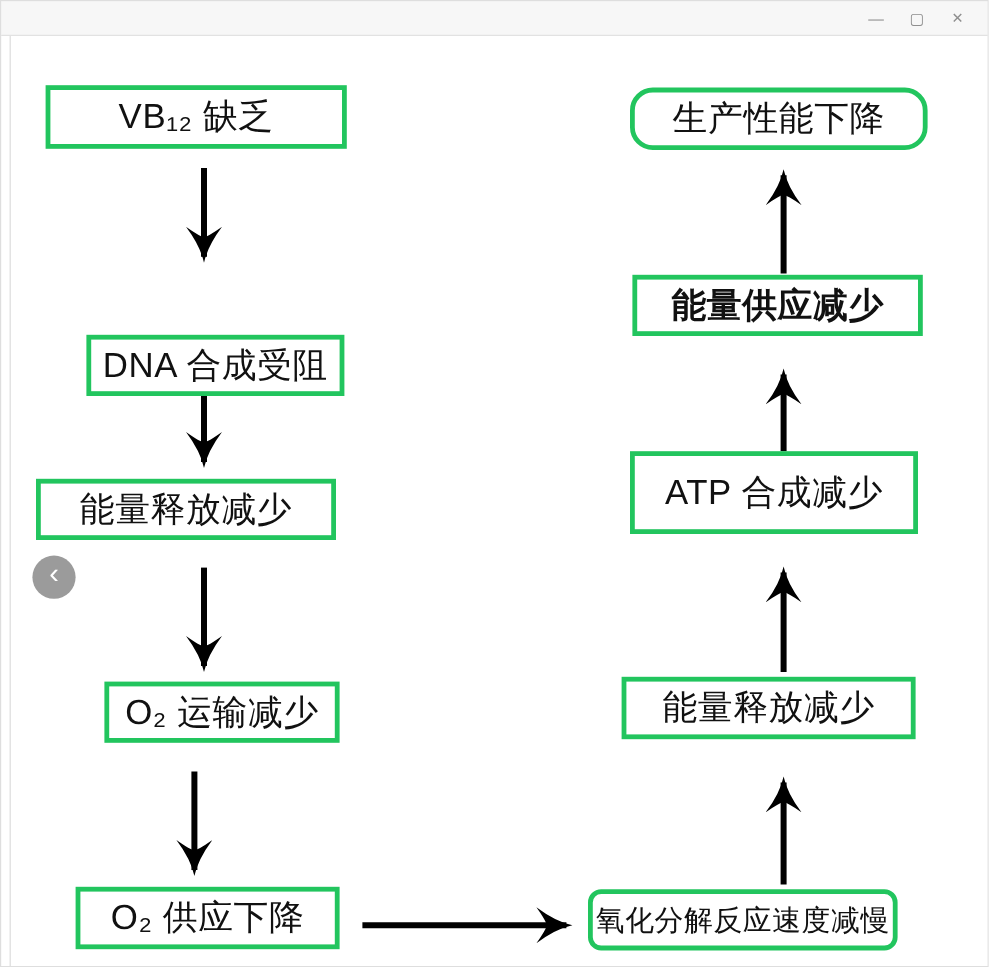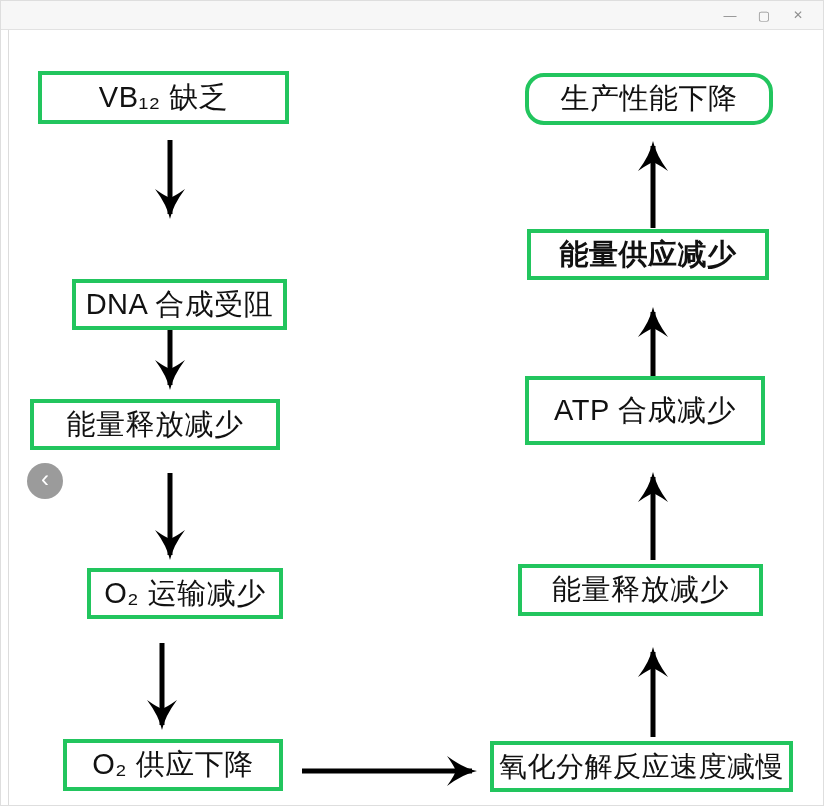--- a/index.html
+++ b/index.html
@@ -107,19 +107,19 @@
   <div class="flow-box" style="left:38px;  top:71px;  width:251px; height:53px;">VB₁₂ 缺乏</div>
   <div class="flow-box" style="left:72px;  top:231px; width:215px; height:51px;margin-top:48px;">DNA 合成受阻</div>
   <div class="flow-box" style="left:30px;  top:399px; width:250px; height:51px;">能量释放减少</div>
   <div class="flow-box" style="left:87px;  top:568px; width:196px; height:51px;">O₂ 运输减少</div>
   <div class="flow-box" style="left:63px;  top:739px; width:220px; height:52px;">O₂ 供应下降</div>
 
   <div class="flow-box" style="left:525px; top:73px;  width:248px; height:52px;border-radius:19px;">生产性能下降</div>
   <div class="flow-box" style="left:527px; top:229px; width:242px; height:51px;font-weight:bold;">能量供应减少</div>
   <div class="flow-box" style="left:525px; top:376px; width:240px; height:69px;">ATP 合成减少</div>
   <div class="flow-box" style="left:518px; top:564px; width:245px; height:52px;">能量释放减少</div>
-  <div class="flow-box" style="left:490px; top:741px; width:303px; height:51px; font-size:28px;">氧化分解反应速度减慢</div>
+  <div class="flow-box" style="left:490px; top:741px; width:258px; height:51px; font-size:24px;border-radius:11px;">氧化分解反应速度减慢</div>
 
 </div>
 
 <button class="back-btn">
   <span>‹</span>
 </button>
 
 </body></html>

